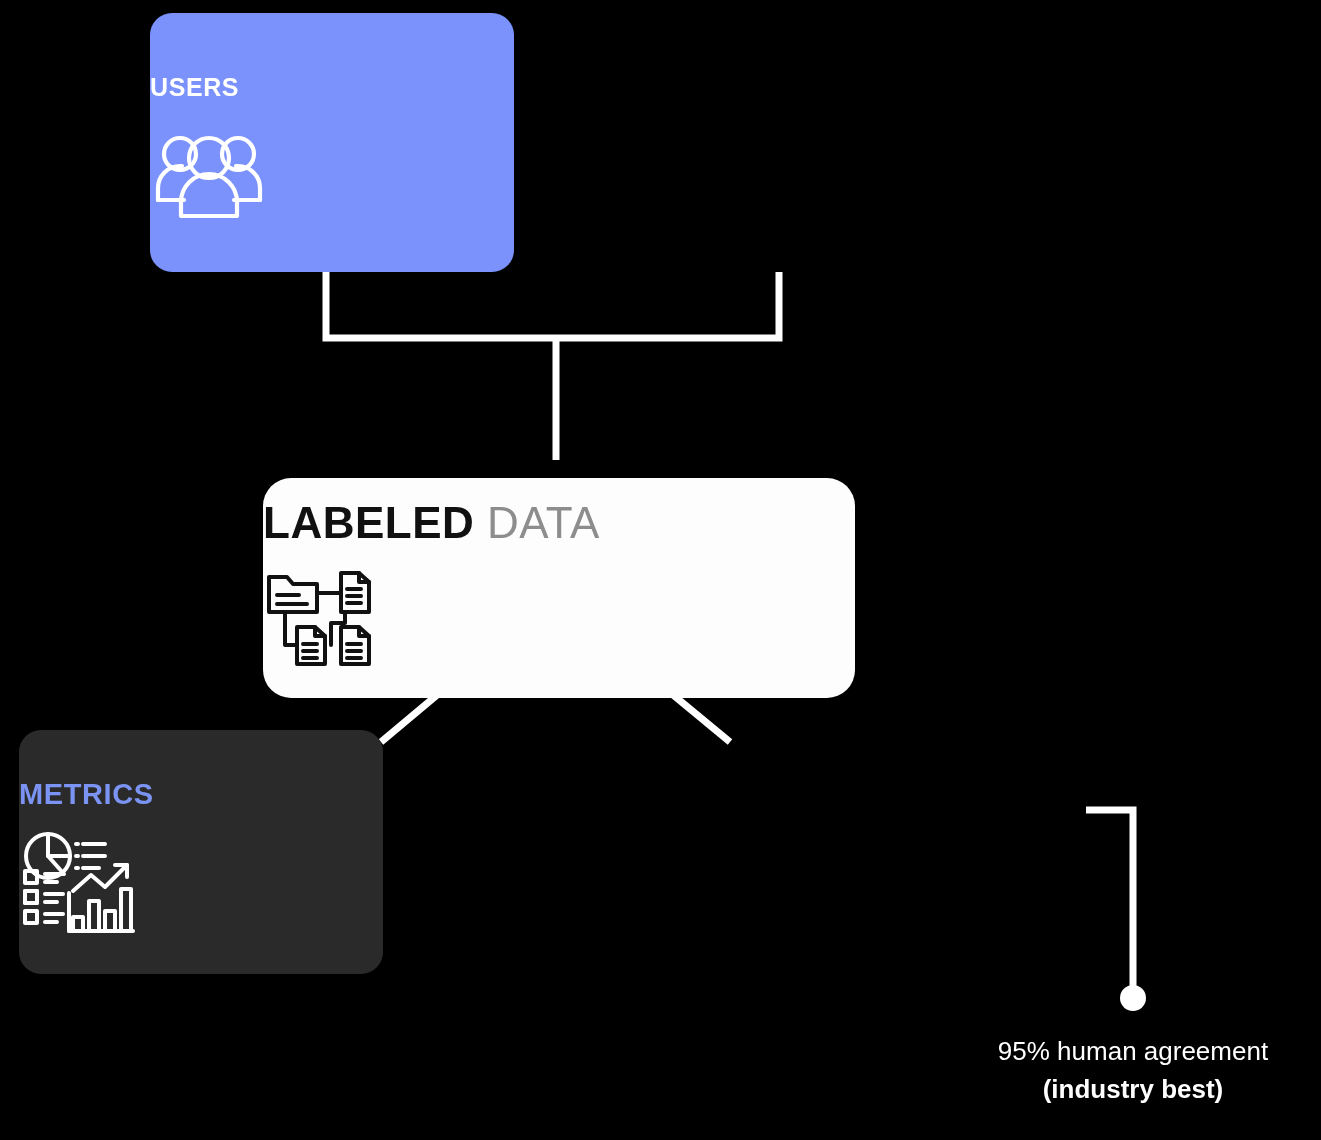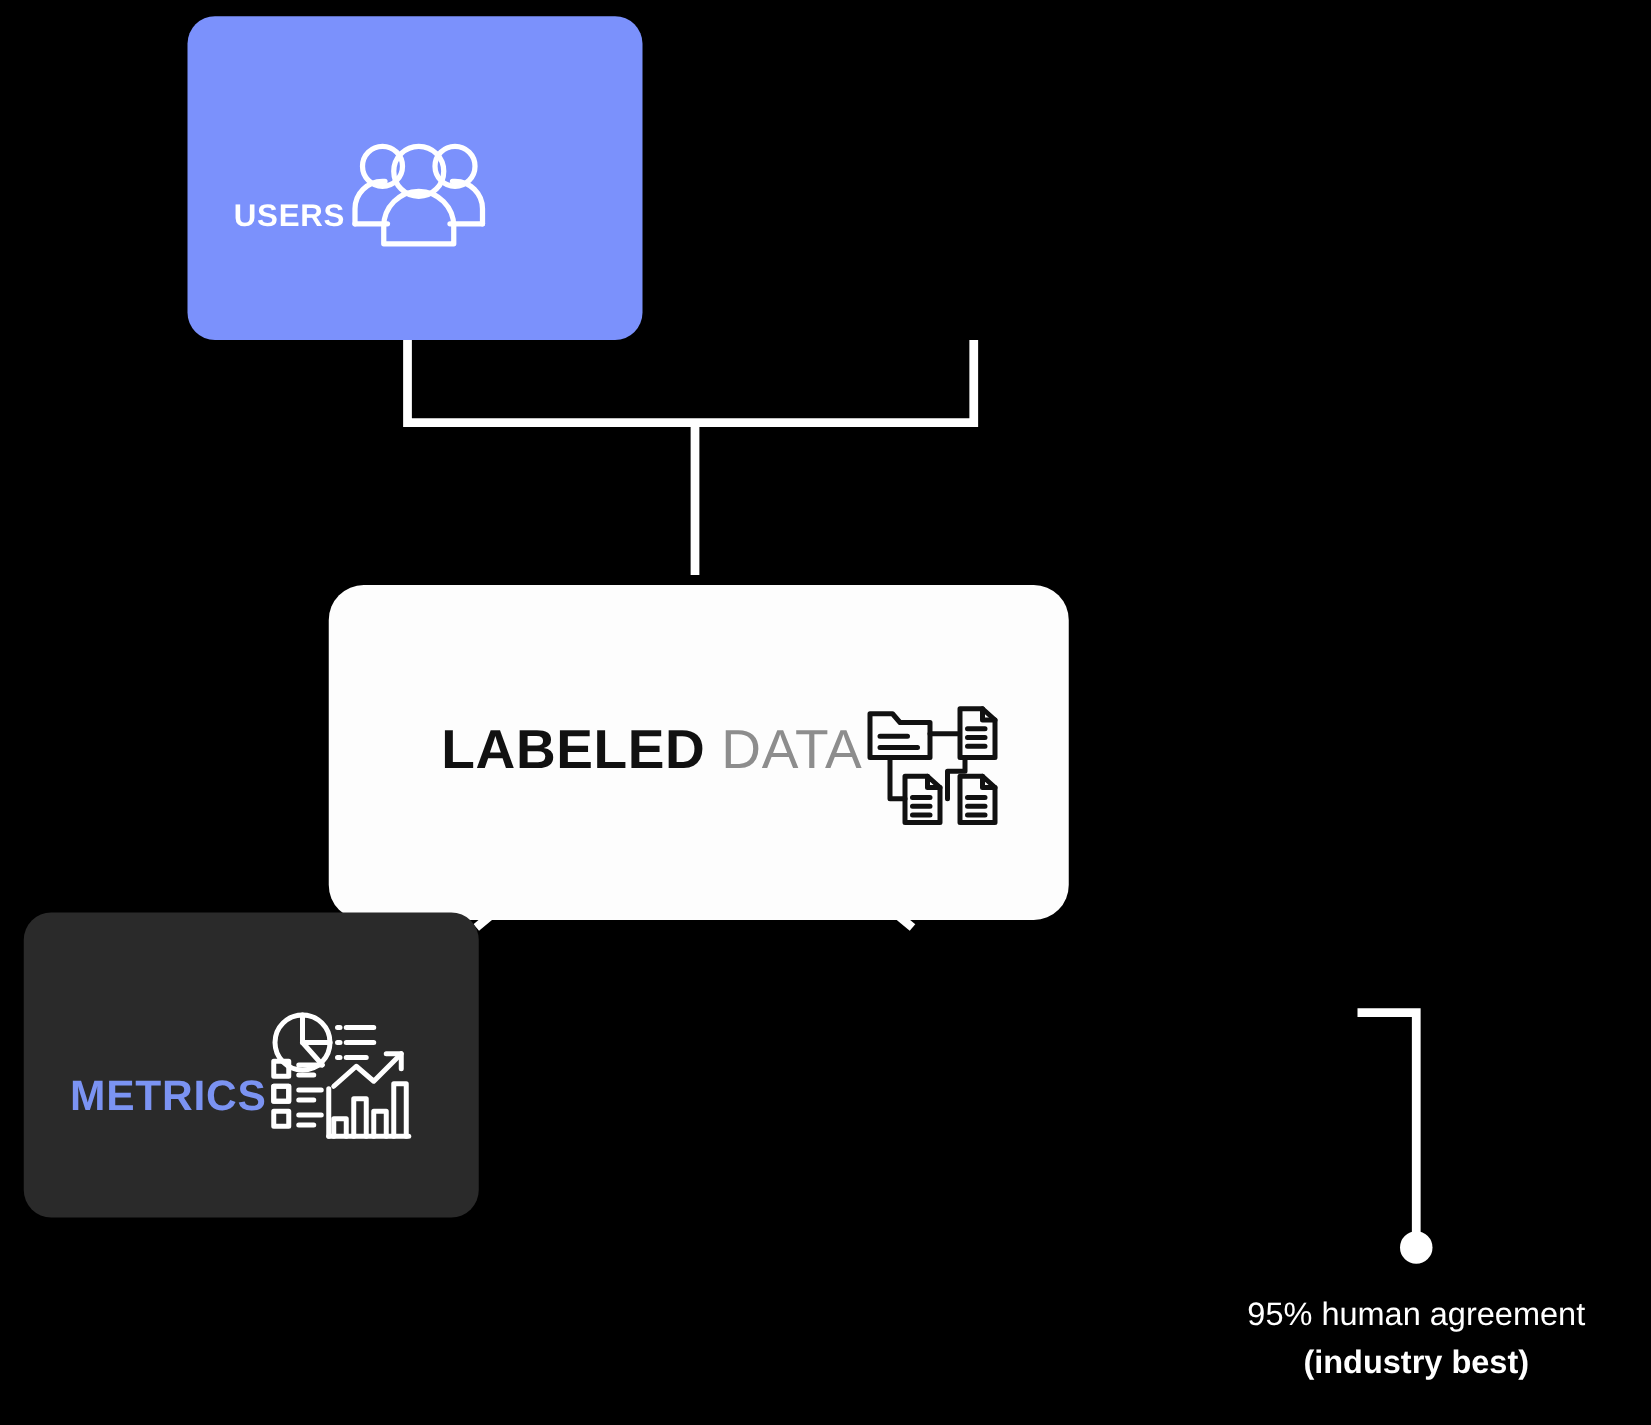--- a/index.html
+++ b/index.html
@@ -1,26 +1,26 @@
 <!DOCTYPE html>
 <html><head>
 <meta charset="utf-8">
 <style>
   html,body{margin:0;padding:0;background:#000;}
   body{width:1321px;height:1140px;overflow:hidden;font-family:"Liberation Sans",sans-serif;}
   #stage{position:relative;width:1321px;height:1140px;background:#000;}
 
-  .node{position:absolute;box-sizing:border-box;display:flex;align-items:center;padding-left:37px;}
+  .node{position:absolute;box-sizing:border-box;display:flex;flex-direction:column;}
   .node-blue{background:#7b91fc;border-radius:22px;}
   .node-white{background:#fdfdfd;border-radius:28px;justify-content:center;}
   .node-dark{background:#2a2a2a;border-radius:22px;}
 
   .title{font-weight:bold;letter-spacing:.6px;line-height:1;}
   .title-on-blue{color:#ffffff;font-size:25px;}
-  .title-on-dark{color:#7b93f2;font-size:34px;}
+  .title-on-dark{color:#7b93f2;font-size:29px;}
 
   .lbl-data{font-size:44px;line-height:1;letter-spacing:.5px;white-space:nowrap;}
   .lbl-strong{font-weight:bold;color:#111111;}
   .lbl-soft{font-weight:normal;color:#8d8d8d;}
 
   .icon{display:block;}
 
   svg.links{position:absolute;left:0;top:0;width:1321px;height:1140px;pointer-events:none;}
 
   .callout{position:absolute;text-align:center;color:#ffffff;line-height:1.45;white-space:nowrap;}
@@ -54,21 +54,21 @@
         <circle cx="88" cy="28" r="16"></circle>
         <path d="M110 74 V62 a22 22 0 0 0 -22 -22 h-2"></path>
         <path d="M110 74 h-26"></path>
         <circle cx="59" cy="32" r="20"></circle>
         <path d="M31 90 V76 a28 28 0 0 1 56 0 V90 Z"></path>
       </svg>
     </span>
   </div>
 
 
-  <div class="node node-white" style="left:263px;top:468px;width:592px;height:268px;">
+  <div class="node node-white" style="left:263px;top:478px;width:592px;height:220px;">
     <div class="lbl-data" style="margin-top:-4px;">
       <span class="lbl-strong">LABELED</span>
       <span class="lbl-soft">DATA</span>
     </div>
     <span class="icon" style="margin-top:22px;">
       <svg width="112" height="100" viewBox="0 0 112 100" fill="none" stroke="#111111" stroke-width="4" stroke-linecap="round" stroke-linejoin="round">
         <path d="M6 10 h18 l6 7 h24 v28 H6 Z"></path>
         <path d="M14 28 h22 M14 37 h30"></path>
         <path d="M78 6 h18 l10 9 v30 H78 Z"></path>
         <path d="M96 6 v9 h10"></path>

